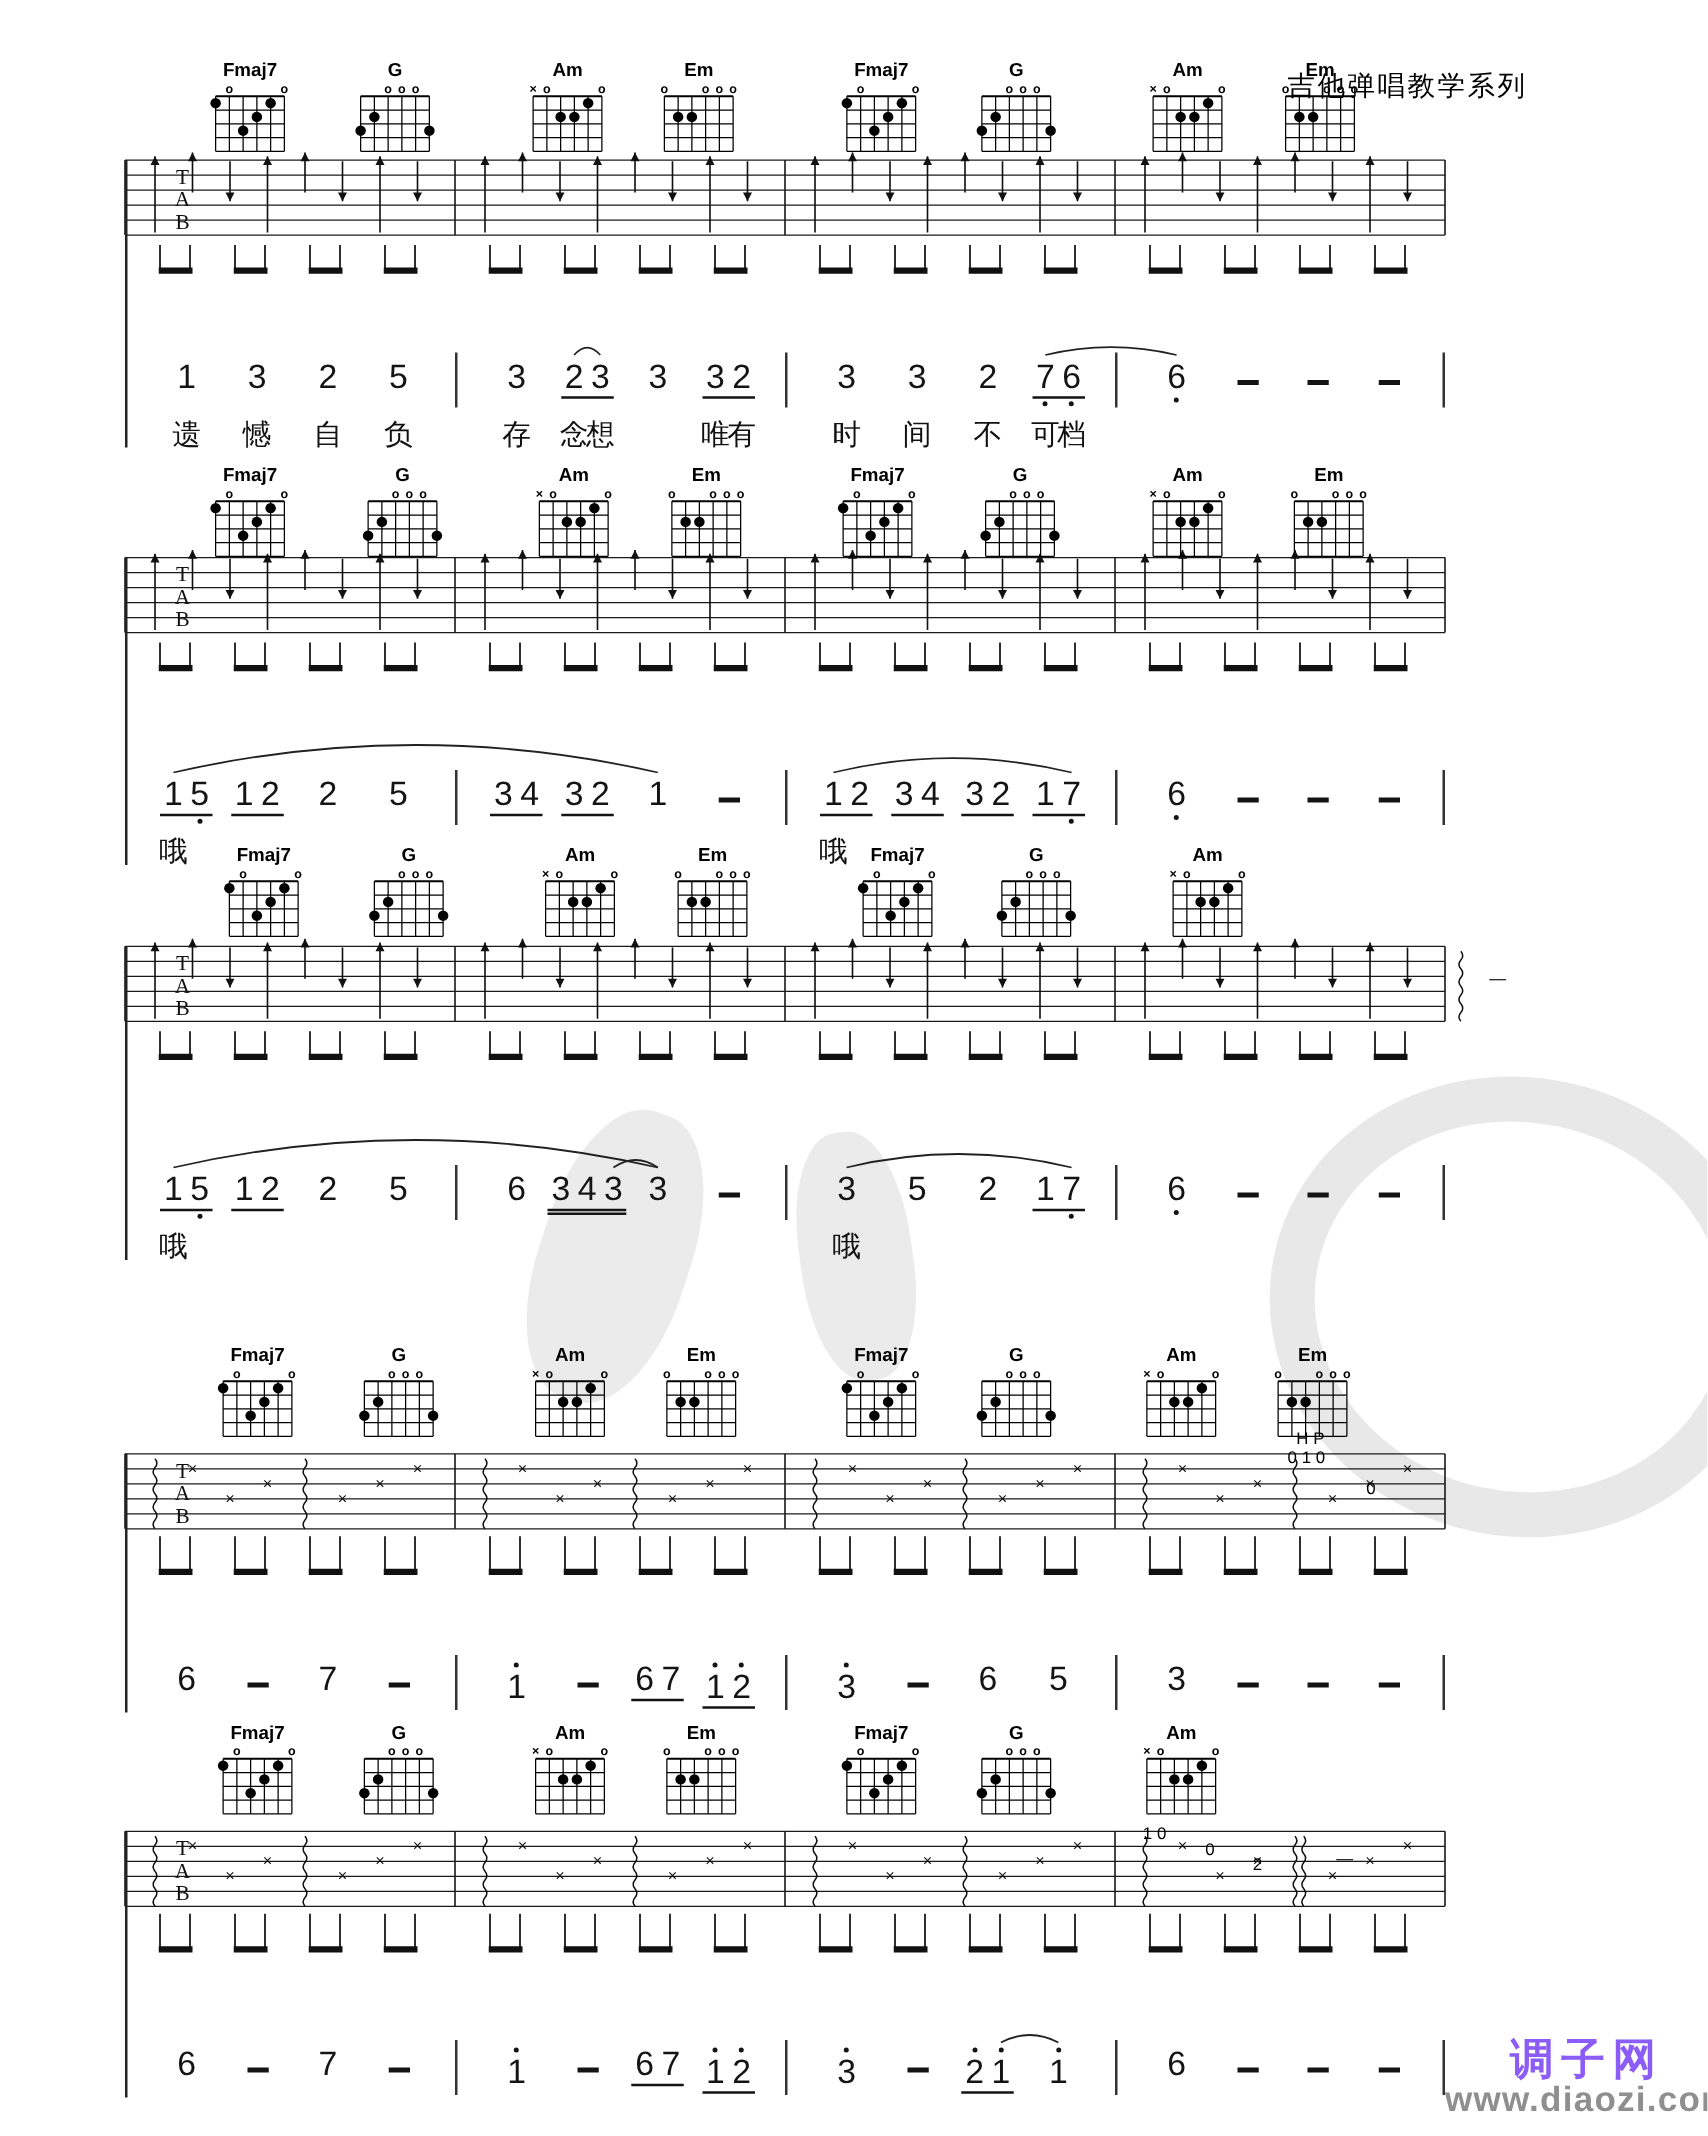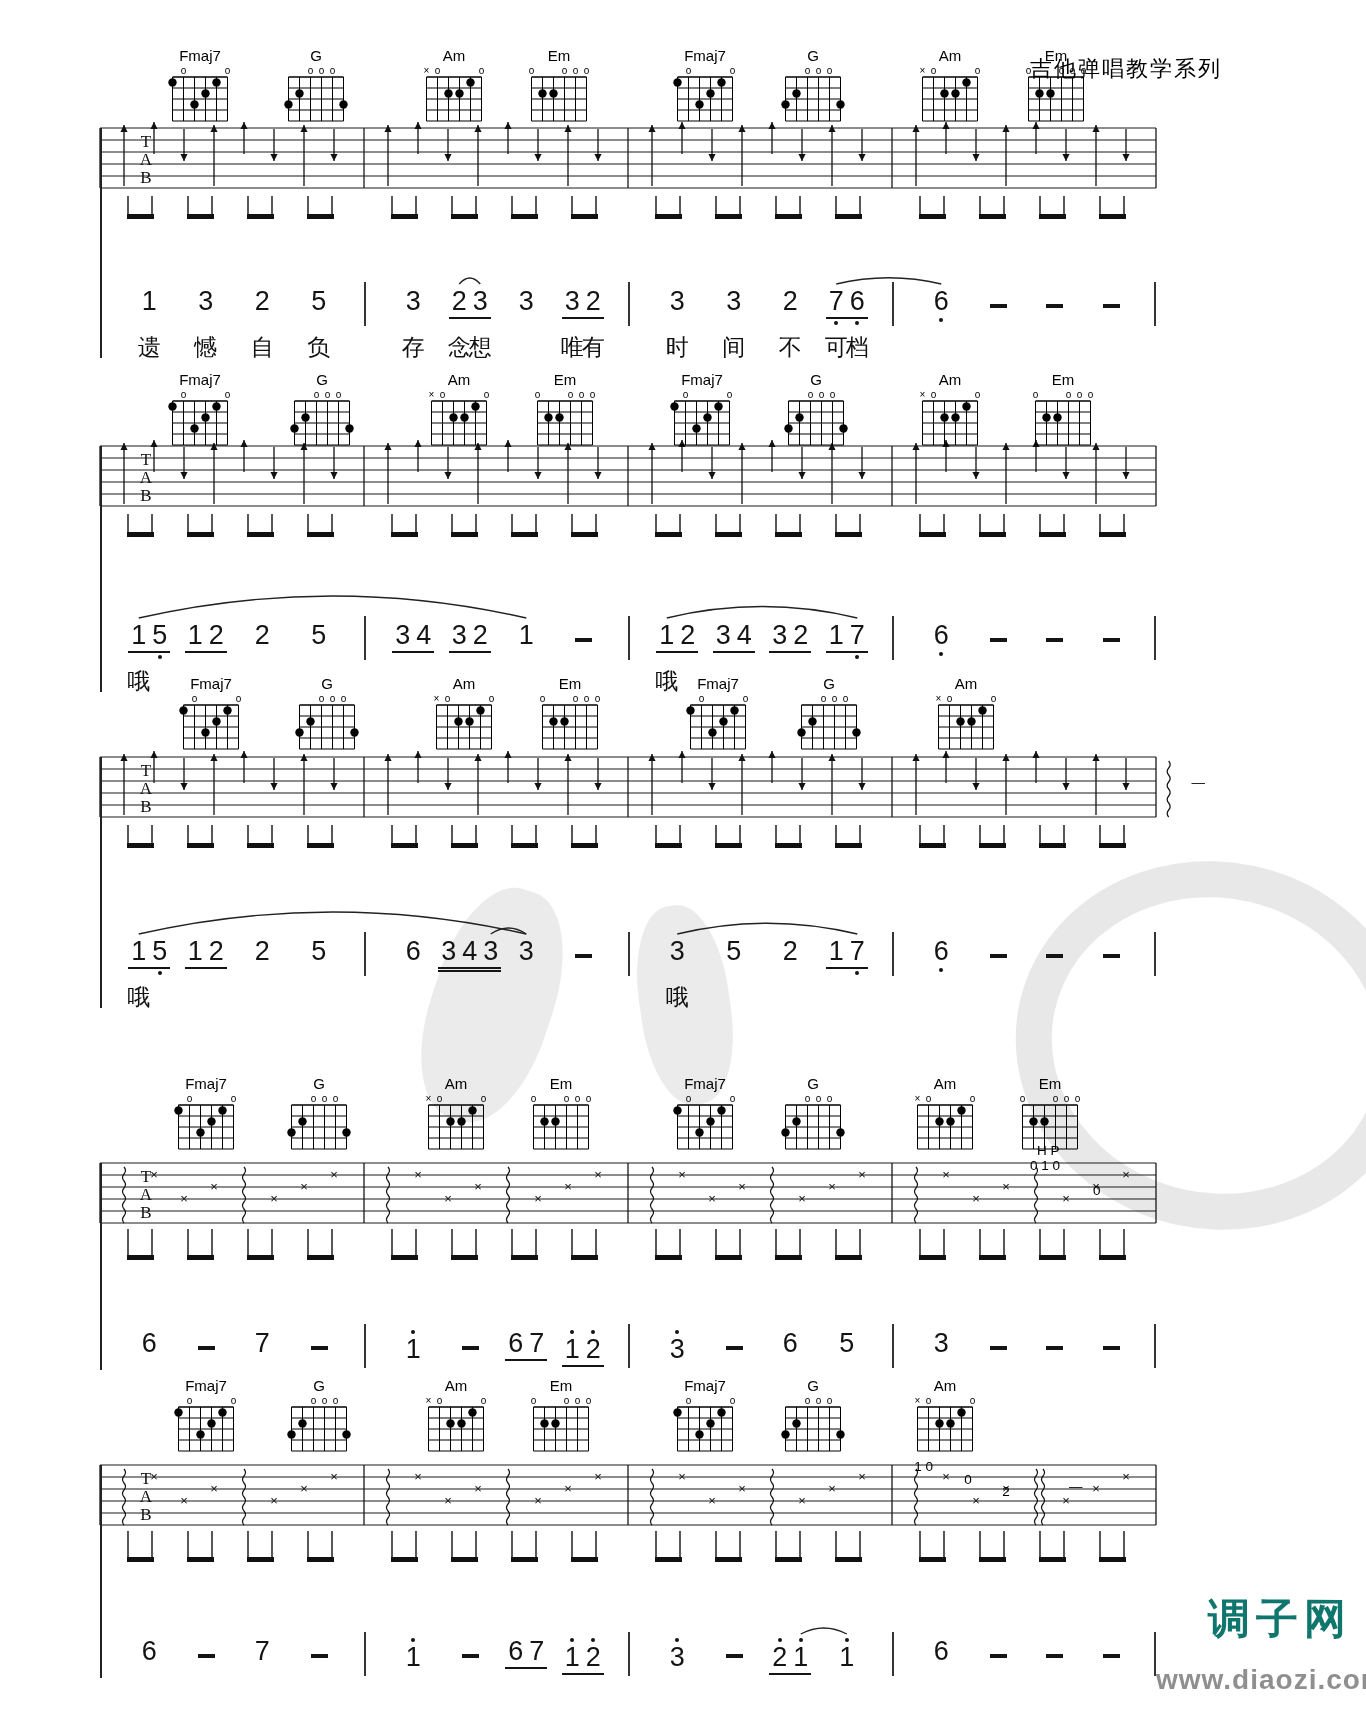--- a/index.html
+++ b/index.html
@@ -8,26 +8,26 @@
   .title{position:absolute;top:6px;left:1036px;font-family:"Liberation Serif",serif;
          font-weight:700;font-size:38px;letter-spacing:5px;white-space:nowrap;z-index:5;color:#000;}
   .subtitle{position:absolute;top:54px;left:1030px;font-size:22px;letter-spacing:2px;
          white-space:nowrap;z-index:5;color:#000;}
   .watermark-center{position:absolute;top:318px;left:108px;font-size:470px;line-height:1.05;
          font-family:"DejaVu Serif",serif;font-weight:700;color:#d9d9d9;opacity:.72;
          letter-spacing:18px;z-index:0;white-space:nowrap;}
   .watermark-ellipse{position:absolute;left:1015px;top:862px;width:330px;height:295px;
          border:36px solid #dcdcdc;border-radius:50%;opacity:.65;transform:rotate(12deg);z-index:0;}
   .wm-stroke{position:absolute;background:#dddddd;opacity:.6;border-radius:45%;z-index:0;}
-  .site-name{position:absolute;top:1591px;left:1208px;font-size:42px;font-weight:700;
-         color:#0f766e;letter-spacing:6px;z-index:5;}
+  .site-name{position:absolute;top:1624px;left:1208px;font-size:35px;font-weight:700;
+         color:#8b5cf6;letter-spacing:6px;z-index:5;}
   .site-url{position:absolute;top:1664px;left:1156px;font-size:28px;font-weight:700;
          color:#8f8f8f;letter-spacing:1px;z-index:5;}
   .sysline{position:absolute;width:1.5px;background:#222;z-index:2;}
-  .chord{position:absolute;z-index:3;}
+  .chord{position:absolute;z-index:3;font-weight:bold;}
   .staff-svg{position:absolute;z-index:2;}
   .notrow{position:absolute;left:100px;width:1060px;height:120px;z-index:3;}
   .tok{position:absolute;display:flex;flex-direction:column;align-items:center;}
   .digits{display:flex;}
   .dcell{width:21px;text-align:center;font-size:27px;line-height:30px;color:#141414;
          font-family:"Liberation Sans",sans-serif;}
   .ulbar{height:2px;background:#141414;width:100%;margin-top:1px;}
   .dotrow{display:flex;height:6px;}
   .dotrow span{width:21px;display:flex;justify-content:center;}
   .odot{width:4px;height:4px;border-radius:50%;background:#141414;margin-top:2px;}

